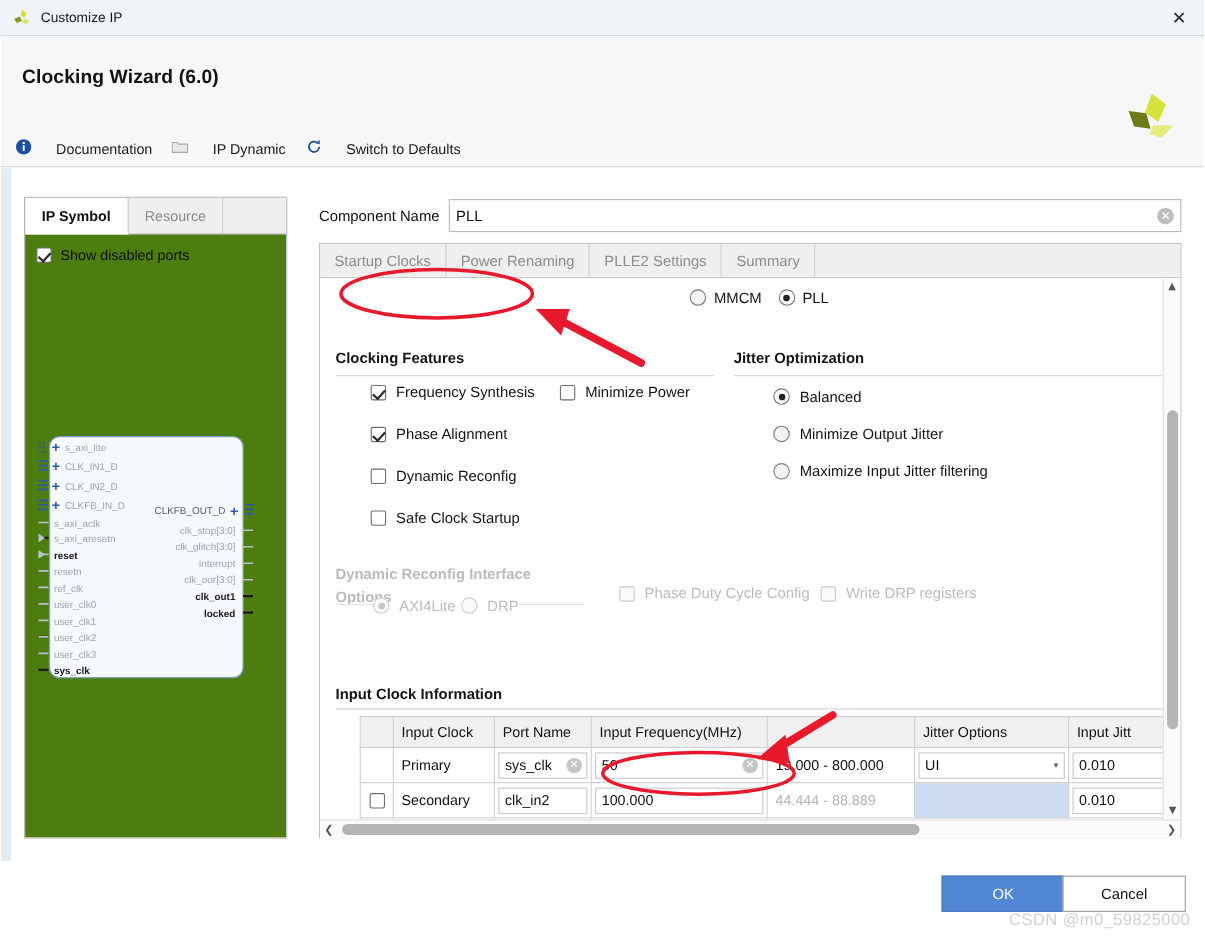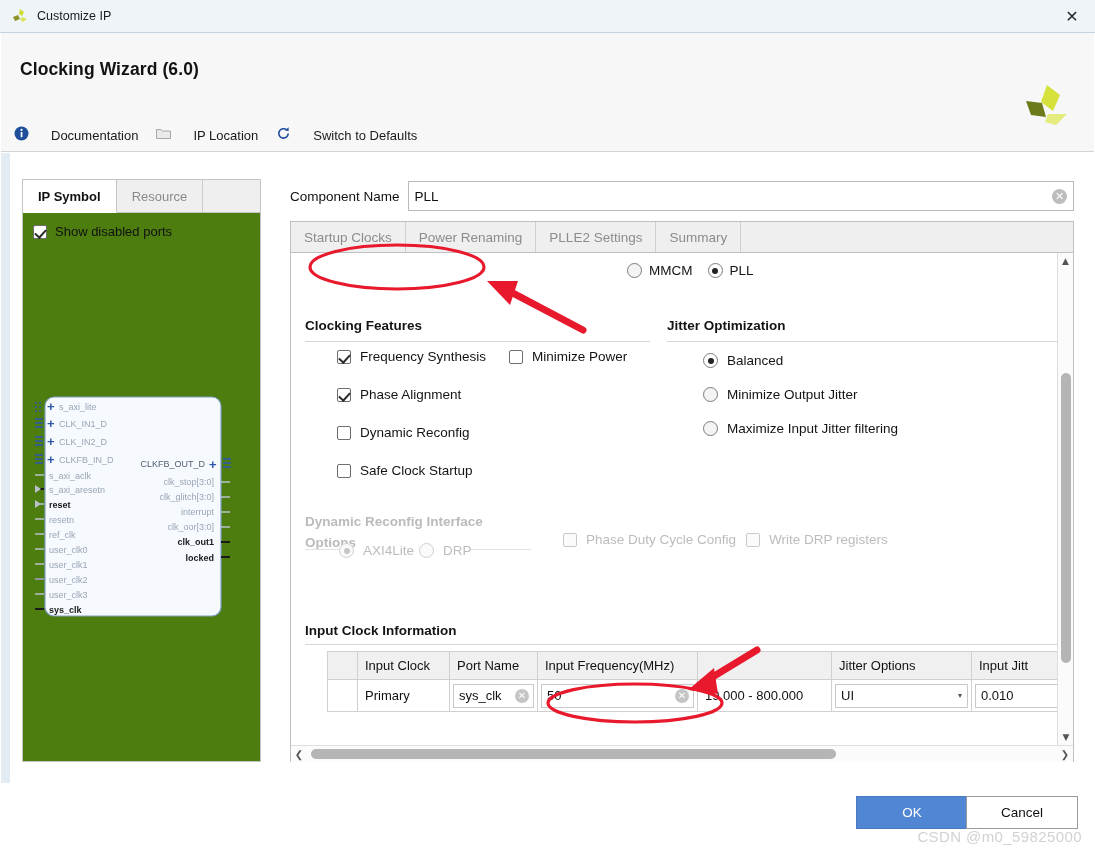--- a/index.html
+++ b/index.html
@@ -338,21 +338,21 @@
         </svg>
       </span>
       <span>Documentation</span>
     </div>
     <div class="tool-link">
       <span>
         <svg width="15" height="13" viewBox="0 0 15 13">
           <path d="M0.5 2.5 L5 2.5 L6.3 4 L14.5 4 L14.5 11.5 L0.5 11.5 Z" fill="#e9e9e9" stroke="#a8a8a8" stroke-width="1"></path>
         </svg>
       </span>
-      <span>IP Location</span>
+      <span>IP Dynamic</span>
     </div>
     <div class="tool-link">
       <span>
         <svg width="15" height="15" viewBox="0 0 15 15">
           <path d="M12.2 7.5 a4.7 4.7 0 1 1 -1.6 -3.6" fill="none" stroke="#1f4e9c" stroke-width="1.6"></path>
           <polygon points="12.6,1.3 12.6,5.2 9,4.3" fill="#1f4e9c"></polygon>
         </svg>
       </span>
       <span>Switch to Defaults</span>
     </div>
@@ -621,20 +621,45 @@
                     <span>UI</span>
                     <span class="caret">▾</span>
                   </div>
                 </td>
                 <td style="padding:0 3px;">
                   <div class="cell-inp">
                     <span>0.010</span>
                   </div>
                 </td>
               </tr>
+              <tr>
+                <td style="text-align:center;">
+                  <span class="cbox" style="display:inline-block; vertical-align:middle;"></span>
+                </td>
+                <td>Secondary</td>
+                <td style="padding:0 3px;">
+                  <div class="cell-inp">
+                    <span>clk_in2</span>
+                  </div>
+                </td>
+                <td style="padding:0 3px;">
+                  <div class="cell-inp">
+                    <span>100.000</span>
+                  </div>
+                </td>
+                <td>
+                  <span class="cell-ro dim">44.444 - 88.889</span>
+                </td>
+                <td class="row-blue"></td>
+                <td style="padding:0 3px;">
+                  <div class="cell-inp">
+                    <span>0.010</span>
+                  </div>
+                </td>
+              </tr>
             </tbody>
           </table>
         </div>
 
         <div class="vscroll">
           <div class="vs-arrow">▲</div>
           <div class="vs-thumb"></div>
           <div class="vs-arrow" style="position:absolute; bottom:0; width:16px;">▼</div>
         </div>
 

